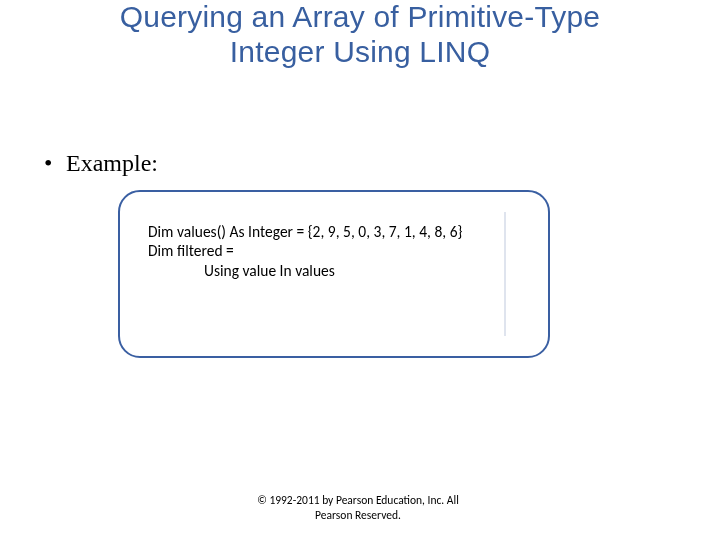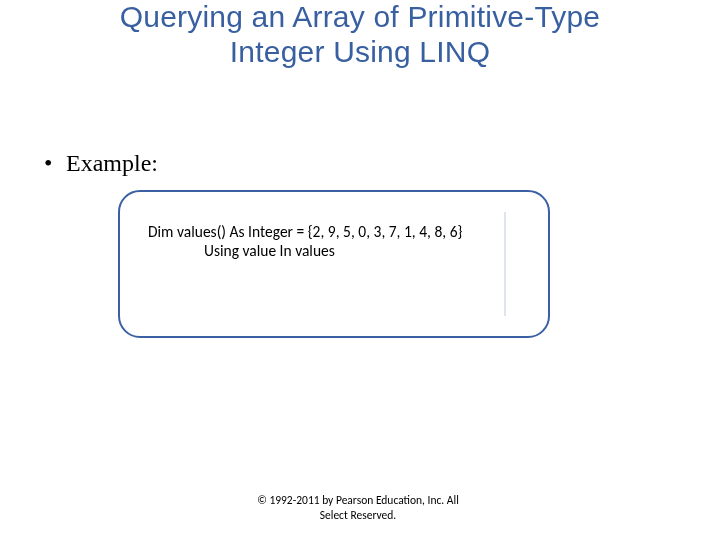--- a/index.html
+++ b/index.html
@@ -36,21 +36,21 @@
   }
   .bullet-dot {
     display: inline-block;
     width: 22px;
   }
   .code-box {
     position: absolute;
     top: 190px;
     left: 118px;
     width: 432px;
-    height: 148px;
+    height: 168px;
     background: #ffffff;
     border: 2px solid #3a5fa2;
     border-radius: 22px;
     box-sizing: border-box;
     padding: 30px 28px 20px 28px;
     font-family: Calibri, Arial, sans-serif;
     font-size: 15.5px;
     line-height: 1.25;
     color: #000000;
   }
@@ -90,21 +90,22 @@
     <span>Integer Using LINQ</span>
   </div>
 
   <div class="bullet-row">
     <span class="bullet-dot">•</span><span>Example:</span>
   </div>
 
   <div class="code-box">
     <div class="inner-accent"></div>
     <div class="code-line">Dim values() As Integer = {2, 9, 5, 0, 3, 7, 1, 4, 8, 6}</div>
+    <div class="code-line">Dim filtered =</div>
     <div class="code-line indent1">Using  value In values</div>
   </div>
 
   <div class="footer">
     <span>© 1992-2011 by Pearson Education, Inc. All</span><br>
-    <span>Select Reserved.</span>
+    <span>Pearson Reserved.</span>
   </div>
 
 </div>
 
 </body></html>

